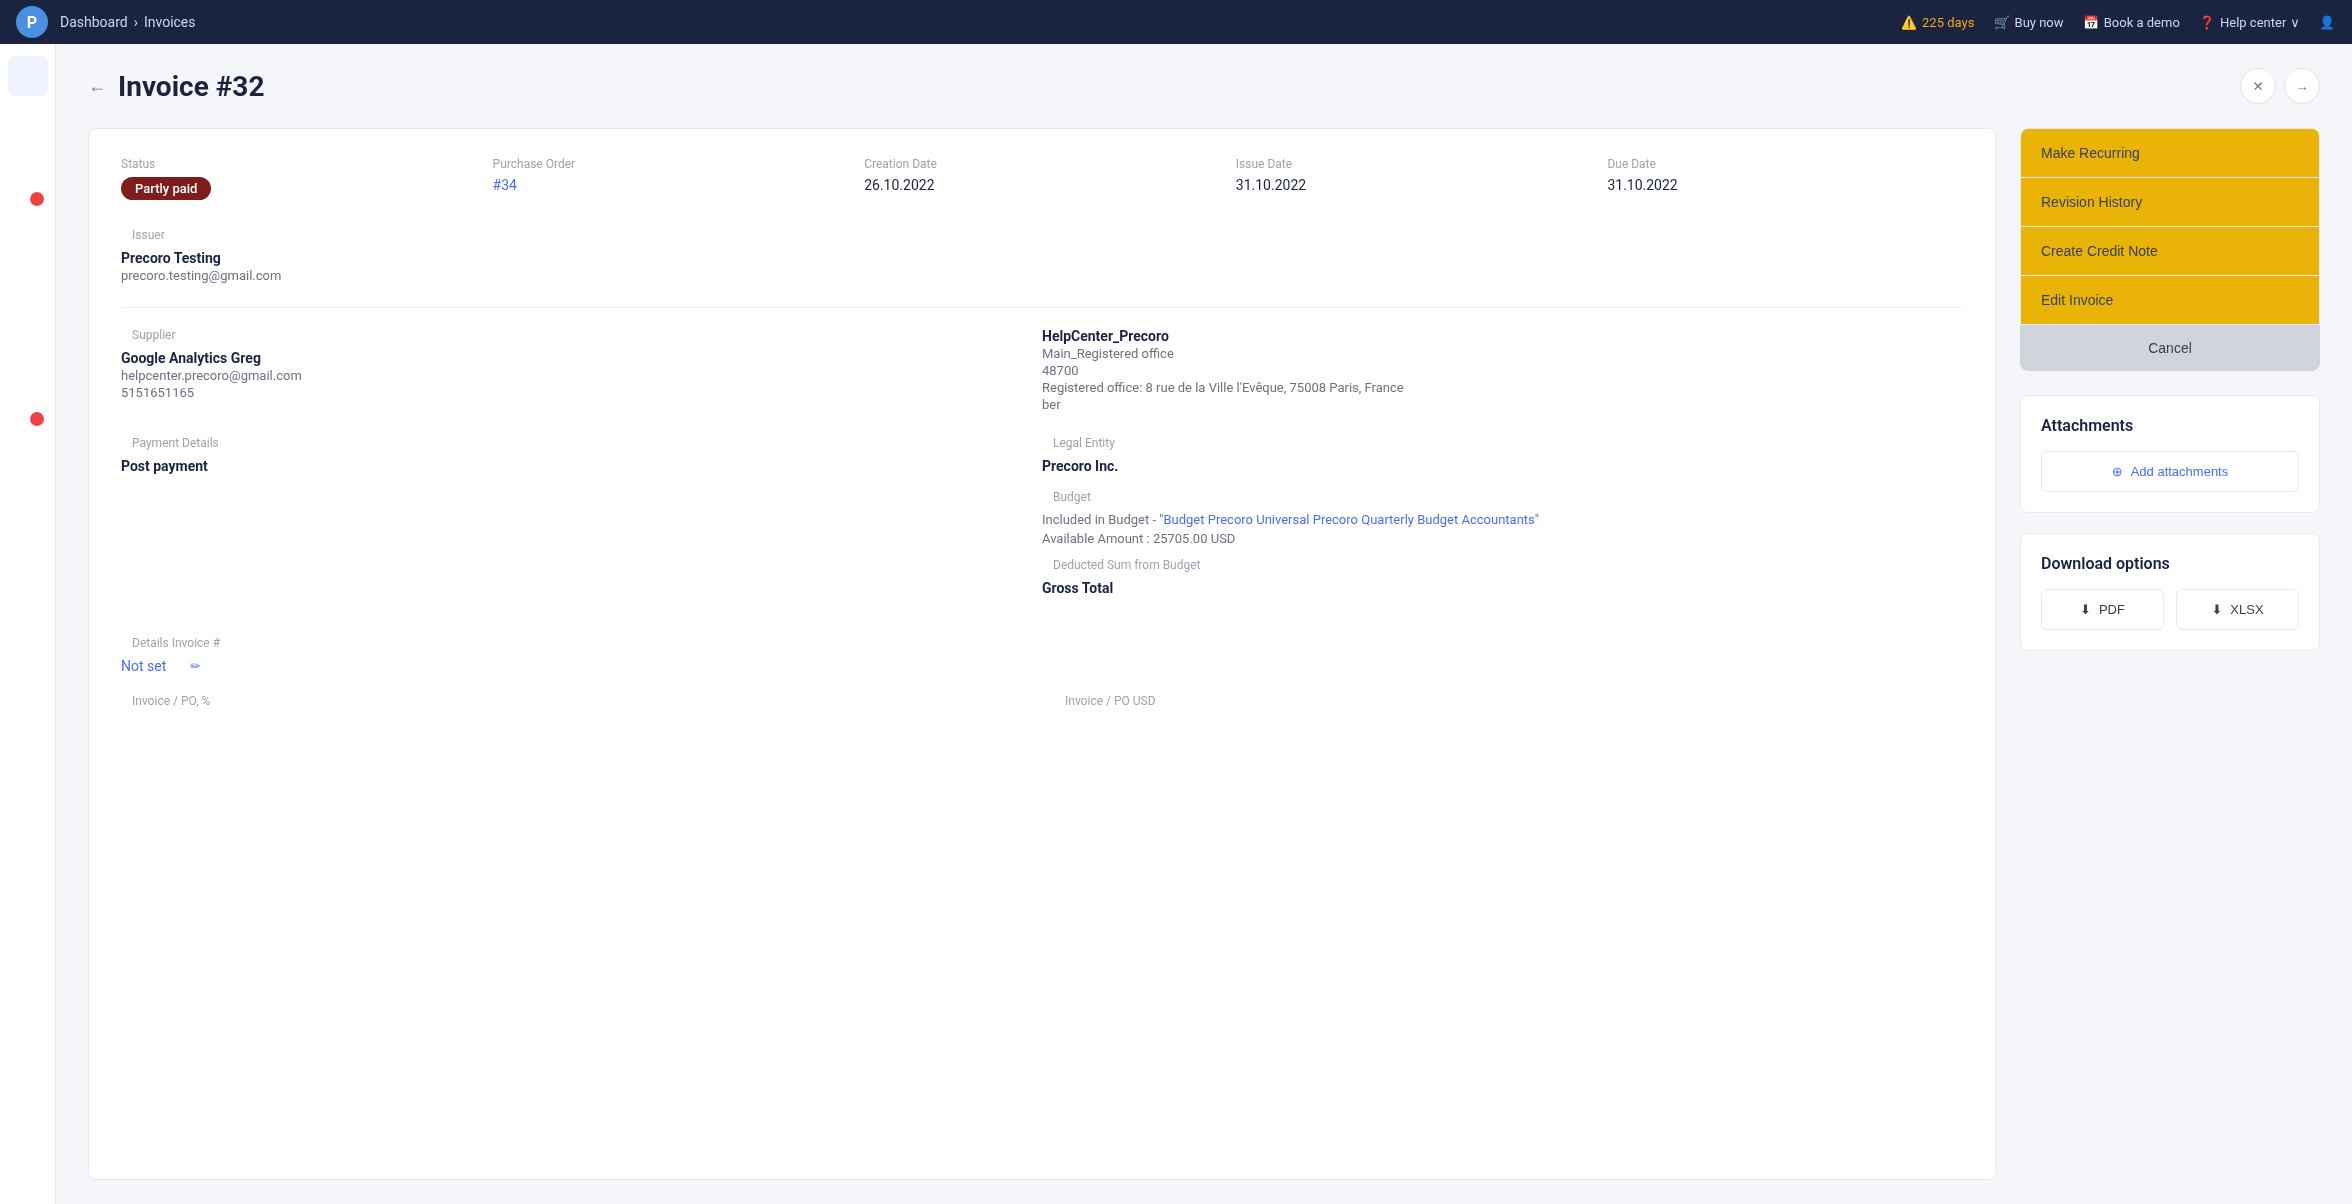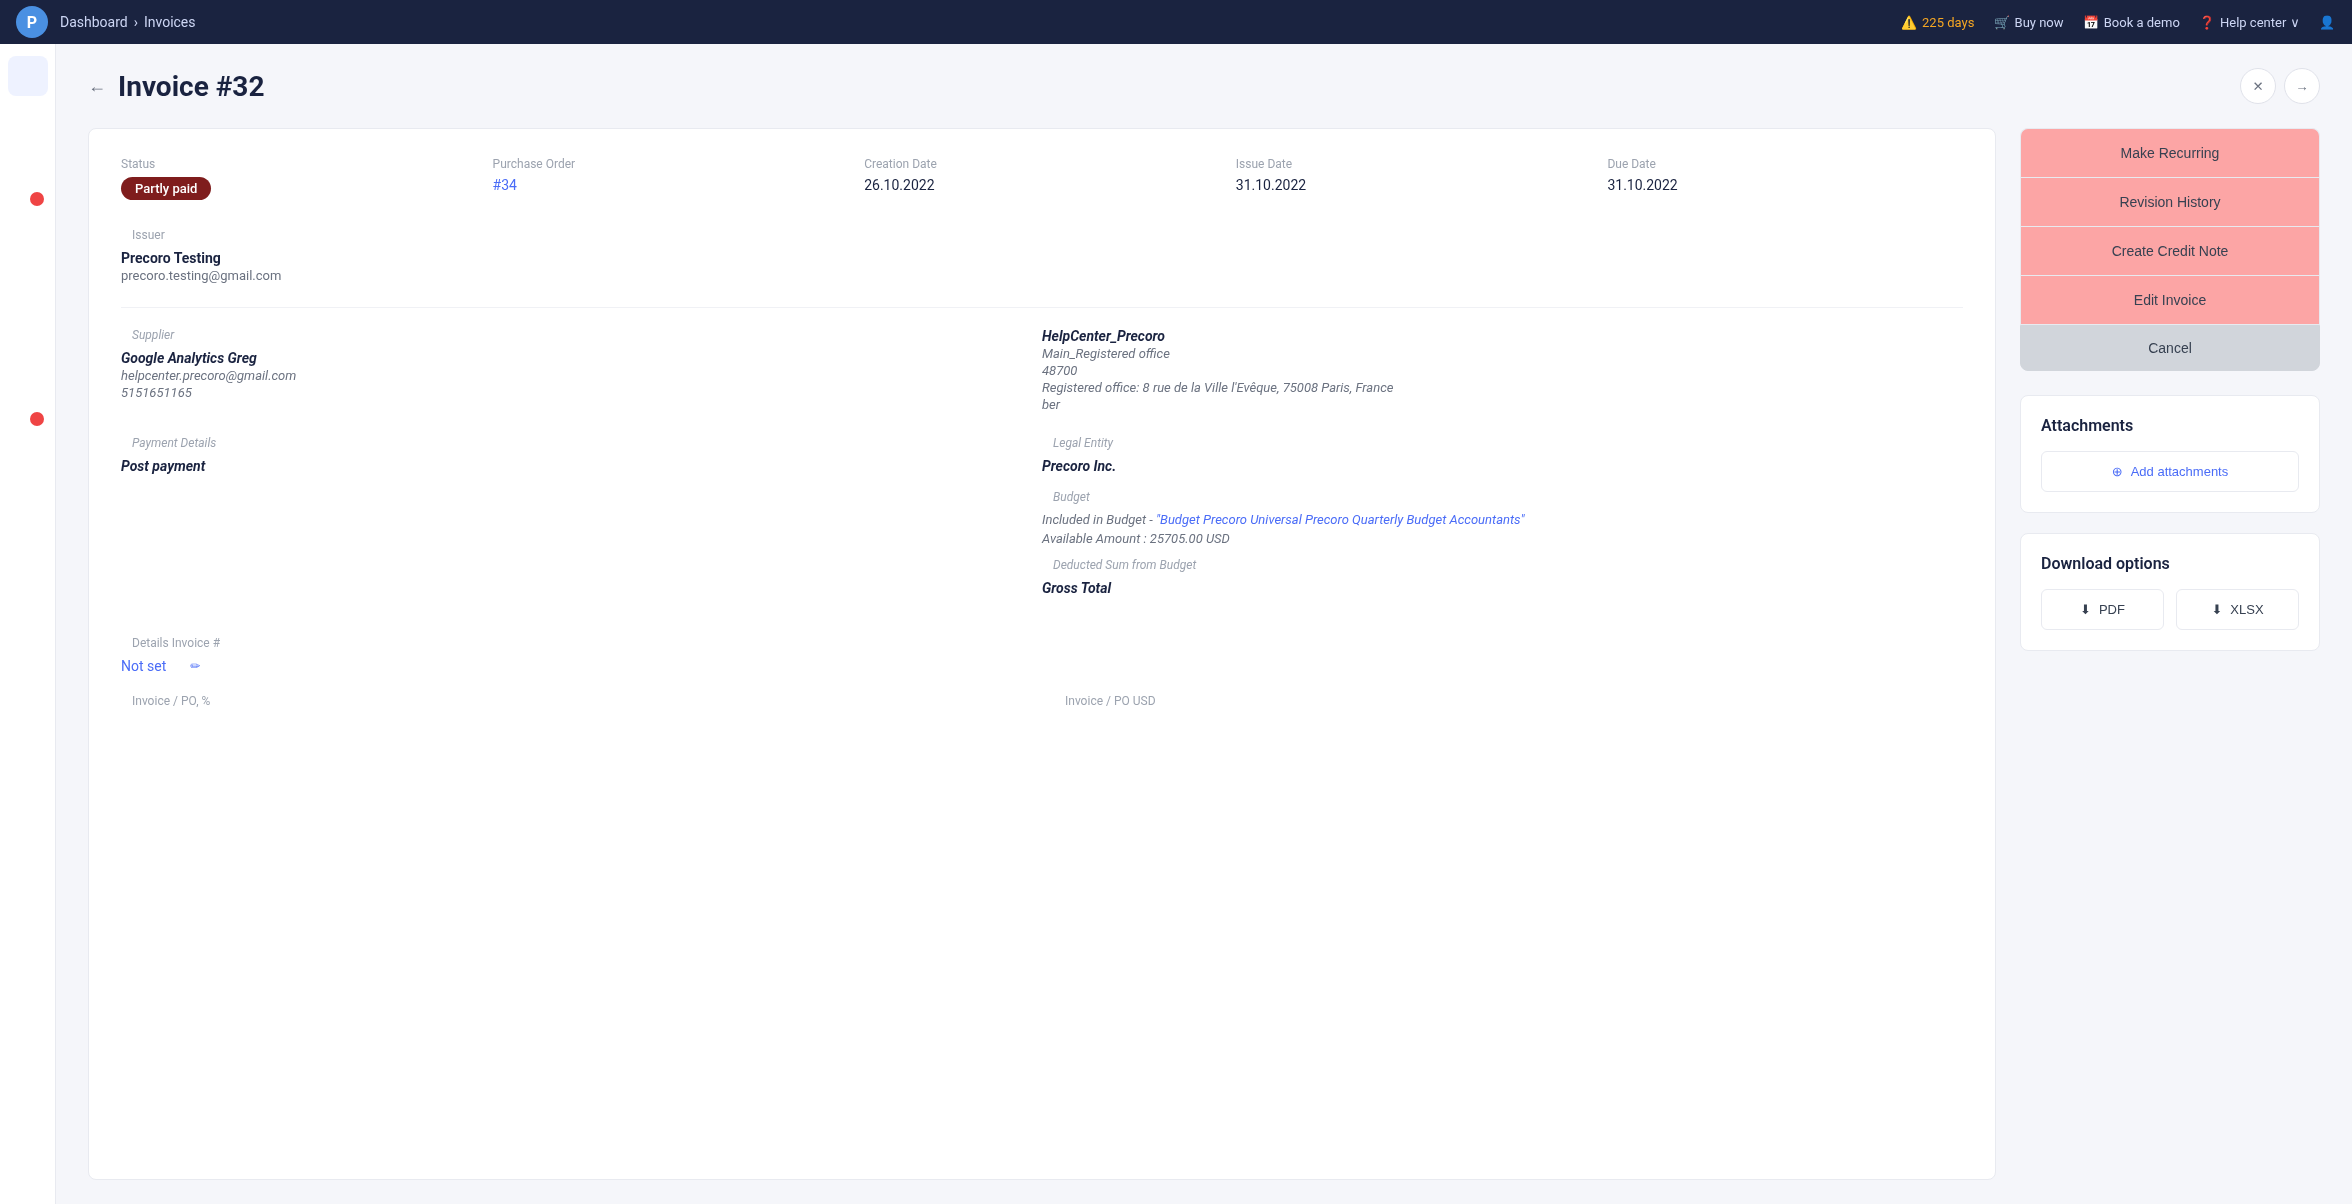--- a/index.html
+++ b/index.html
@@ -153,21 +153,20 @@
     .link-value {
       color: #4a6cf7; cursor: pointer; text-decoration: none;
     }
 
     .divider { border: none; border-top: 1px solid #f0f1f5; margin: 20px 0; }
 
     .two-col {
       display: grid;
       grid-template-columns: 1fr 1fr;
       margin-bottom: 24px;
-      font-style: italic;
     }
 
     .section-label {
       font-size: 12px; color: #9ca3af; margin-bottom: 8px; margin-left: 11px;
     }
     .section-value-secondary {
       font-size: 13px; color: #6b7280; margin-top: 2px;
     }
     .section-value-bold {
       font-size: 14px; font-weight: 700; color: #1a2340;
@@ -203,25 +202,25 @@
     .right-panel {
       width: 300px;
       min-width: 280px;
       display: flex;
       flex-direction: column;
       gap: 0;
     }
     .action-btn {
       display: block;
       width: 100%;
-      background: #fca5a5;
+      background: #eab308;
       border: 1px solid #e8eaf0;
       border-bottom: none;
       padding: 16px 20px;
-      text-align: center;
+      text-align: left;
       font-size: 14px;
       color: #374151;
       cursor: pointer;
       transition: background 0.15s;
     }
     .action-btn:first-child { border-radius: 8px 8px 0 0; }
     .action-btn-cancel {
       display: block;
       width: 100%;
       background: #d1d5db;

